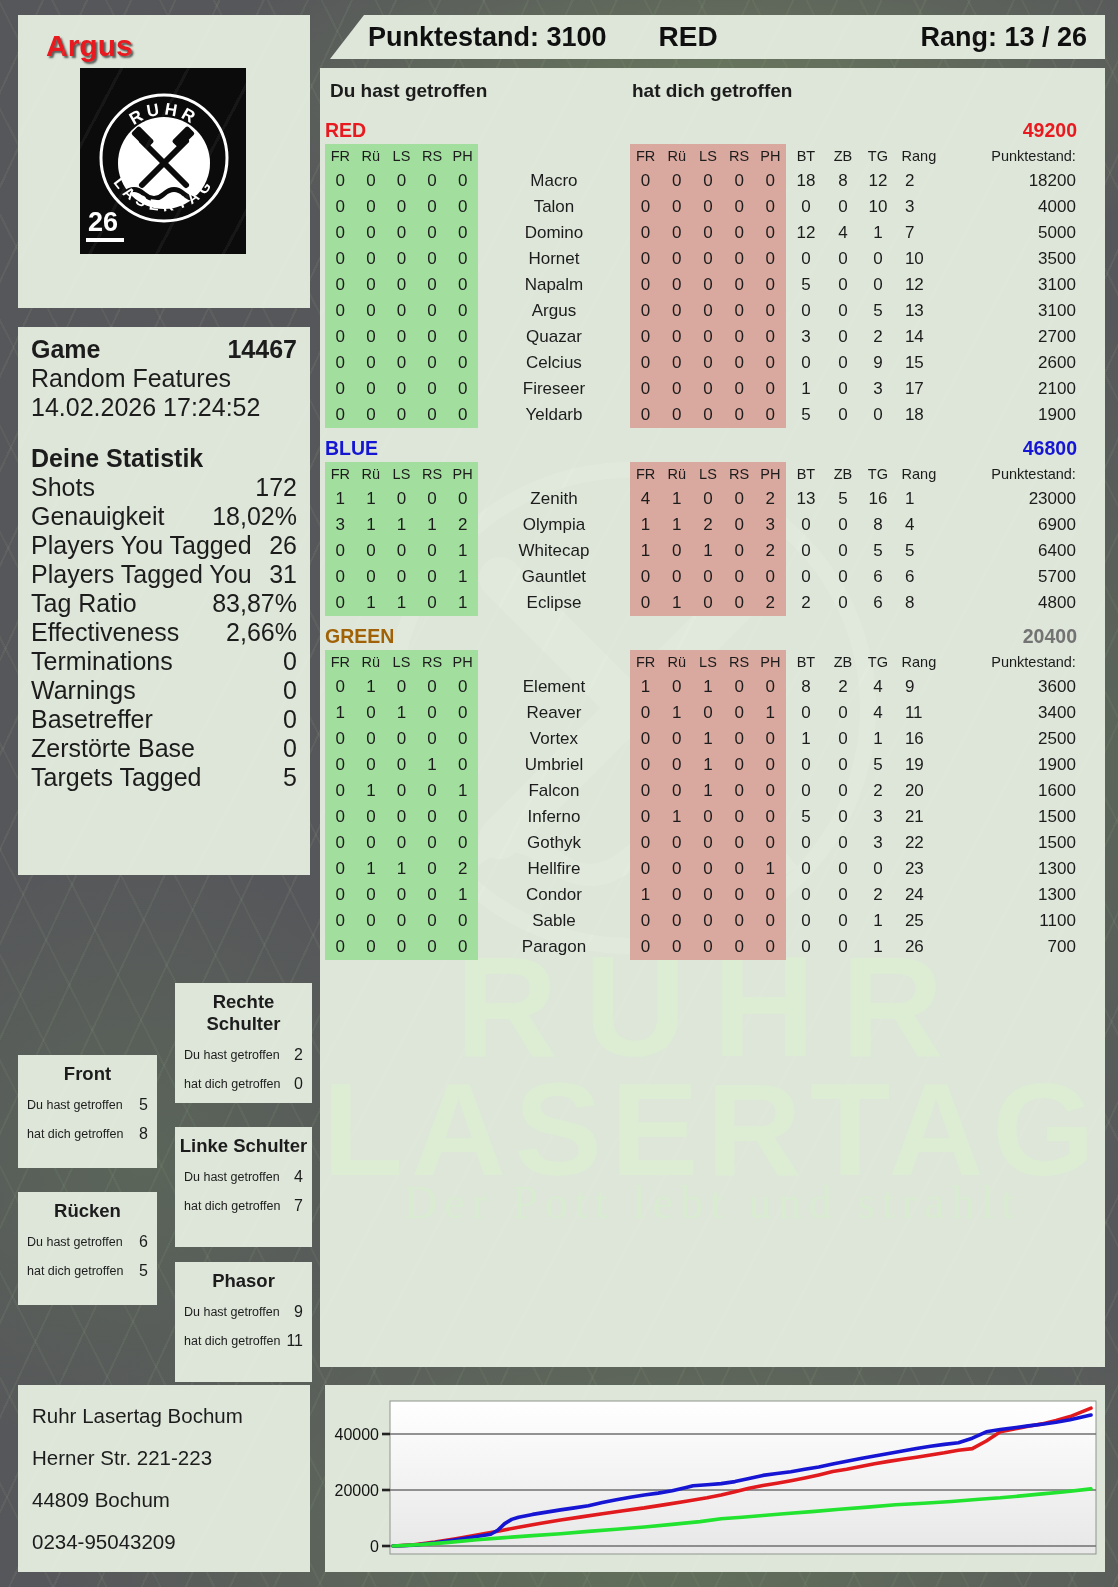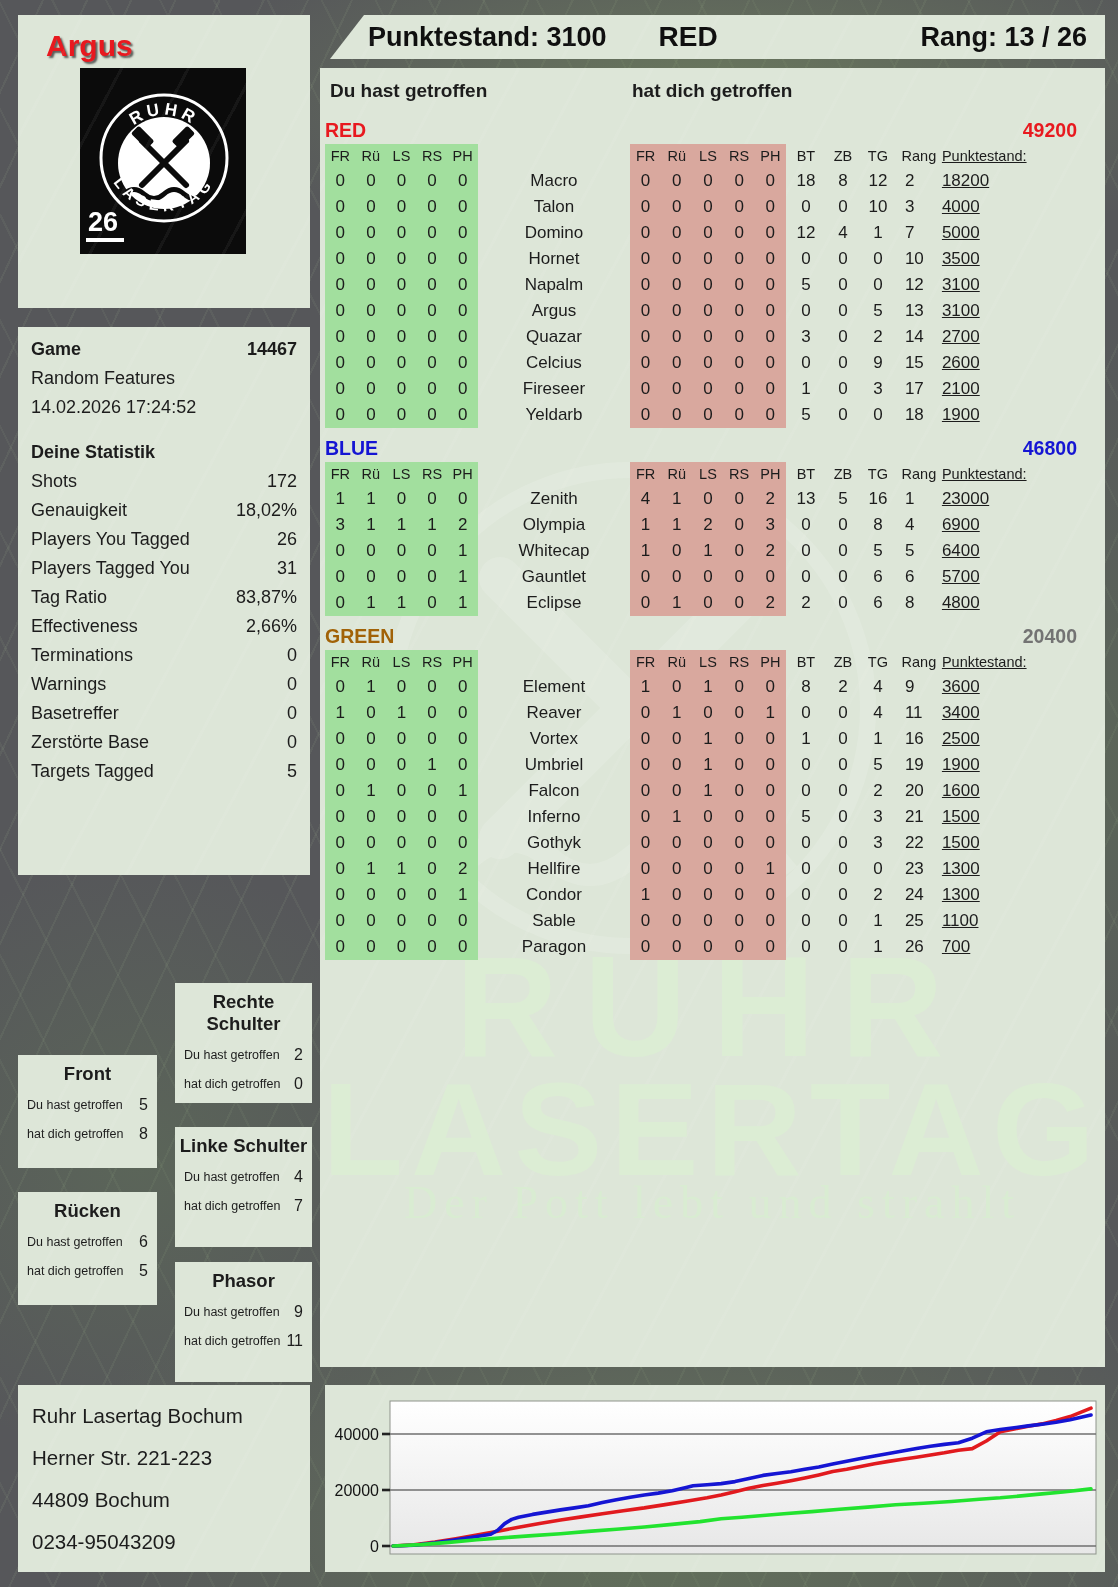--- a/index.html
+++ b/index.html
@@ -44,27 +44,27 @@
     text-shadow:2px 2px 2px rgba(45,45,45,.75);
   }
   .logo-box{position:absolute;left:62px;top:53px;width:166px;height:186px;background:#0b0b0b;}
   .logo-box svg{display:block;}
   .badge26{
     position:absolute;left:6px;bottom:12px;color:#fff;font-weight:bold;font-size:27px;
     border-bottom:4px solid #fff;padding:0 6px 2px 2px;line-height:1;
   }
 
   
-  .stats-panel{left:18px;top:327px;width:292px;height:548px;font-size:18px;text-align:right;}
+  .stats-panel{left:18px;top:327px;width:292px;height:548px;font-size:25px;text-align:right;}
   .stats-inner{position:absolute;inset:0;padding-top:8px;z-index:2;}
   .srow{display:flex;justify-content:space-between;align-items:center;height:29px;padding:0 13px;}
   .srow .lbl{white-space:nowrap;}
   .srow.bold{font-weight:bold;}
   .stitle{font-weight:bold;height:29px;display:flex;align-items:center;padding:0 13px;}
-  .mt-game-gap{margin-top:16px;}
+  .mt-game-gap{margin-top:22px;}
   .mt-arena-gap{margin-top:146px;}
 
   
   .zone{position:absolute;background:#dde6d8;}
   .zone .ztitle{font-weight:bold;font-size:18.5px;text-align:center;margin-top:8px;}
   .zone .zrow{display:flex;justify-content:space-between;align-items:center;padding:0 9px;margin-top:11px;}
   .zone .zl{font-size:12.5px;}
   .zone .zv{font-size:16px;}
   .zone-front{left:18px;top:1055px;width:139px;height:113px;}
   .zone-ruecken{left:18px;top:1192px;width:139px;height:113px;}
@@ -88,21 +88,21 @@
   .trow{
     display:grid;height:26px;align-items:center;text-align:center;
     grid-template-columns:repeat(5,30.6px) 152px repeat(5,31.2px) 40px 34px 36px 46px 136px;
     font-size:17px;
   }
   .trow.thead{height:24px;font-size:14.5px;}
   .c-hit{background:#a2df9e;height:100%;display:flex;align-items:center;justify-content:center;}
   .c-got{background:#d9a89e;height:100%;display:flex;align-items:center;justify-content:center;}
   .c-name{}
   .c-rang{text-align:left;padding-left:9px;}
-  .c-pts{text-align:left;padding-right:2px;text-decoration:underline;}
+  .c-pts{text-align:right;padding-right:2px;}
   .thead .c-pts{font-size:14.5px;}
 
   
   .wm{position:absolute;pointer-events:none;color:#dcedd4;z-index:1;}
   .wm-logo{left:30px;top:360px;opacity:.13;}
   .wm-ruhr{left:0;top:868px;width:100%;text-align:center;font-weight:bold;font-size:142px;letter-spacing:26px;line-height:1;}
   .wm-lasertag{left:0;top:996px;width:100%;text-align:center;font-weight:bold;font-size:132px;letter-spacing:8px;line-height:1;}
   .wm-slogan{left:0;top:1108px;width:100%;text-align:center;font-family:"Liberation Serif",serif;
     font-size:46px;letter-spacing:7px;color:#d9ecd2;}
 

